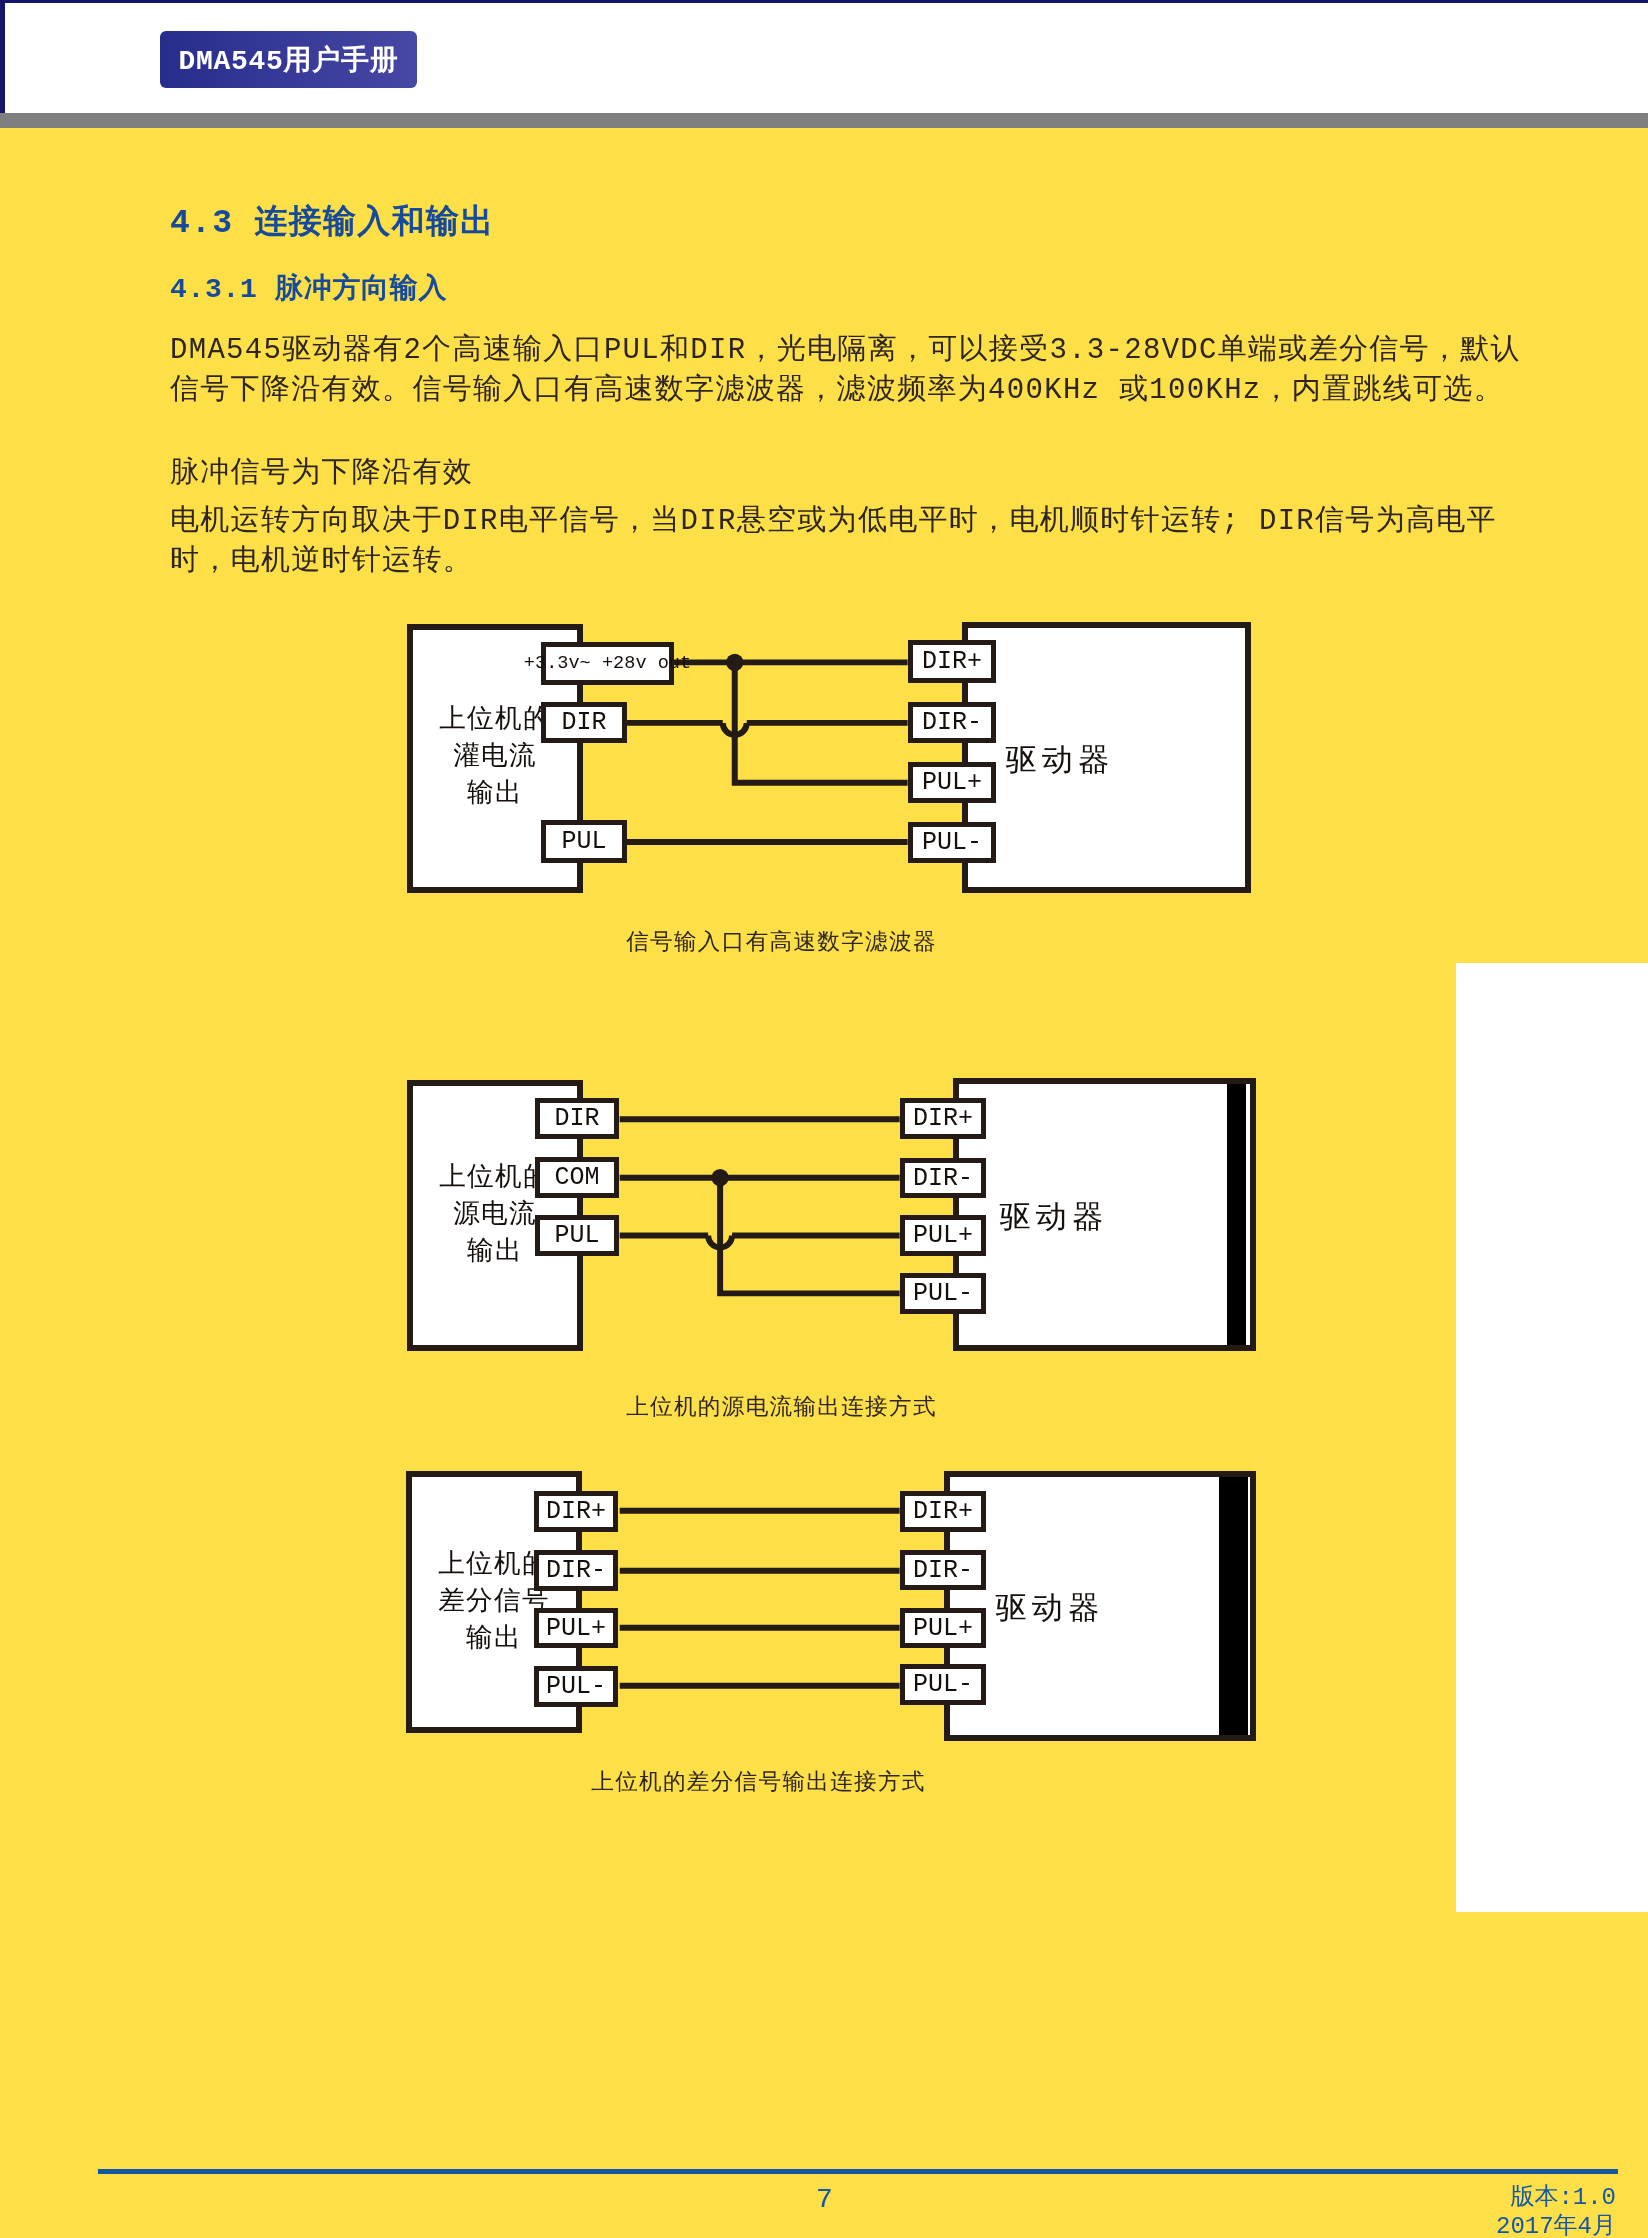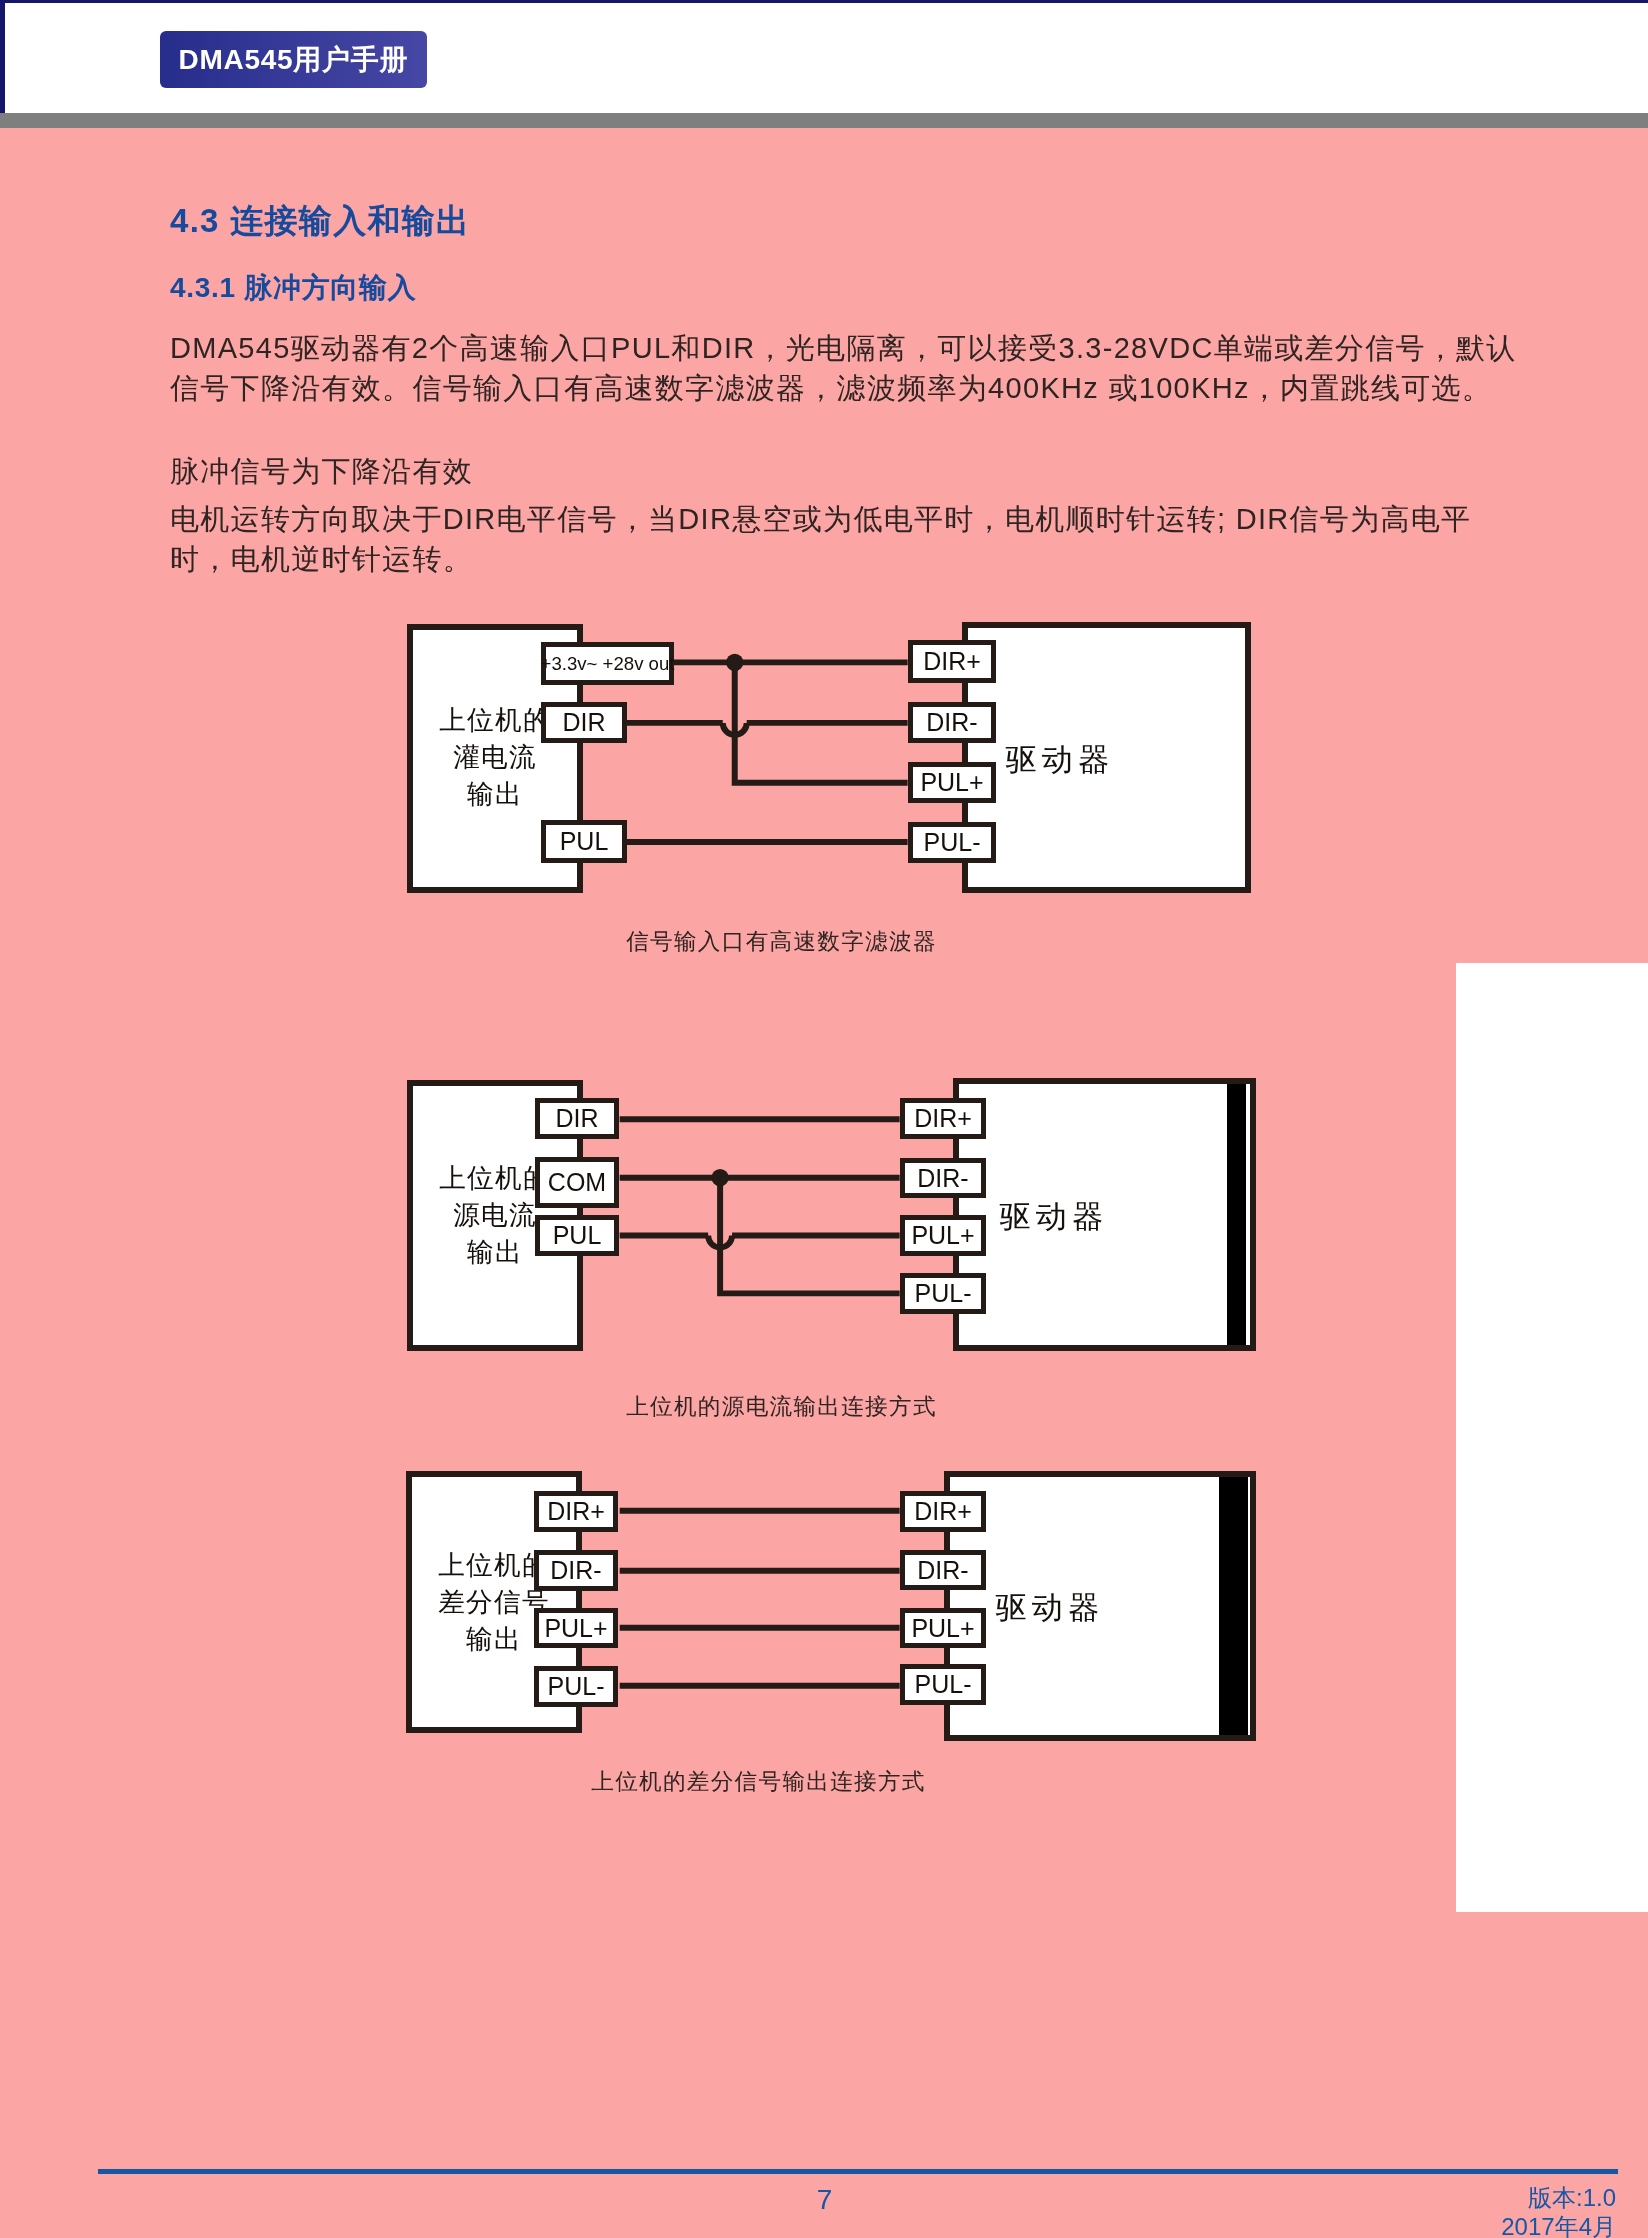--- a/index.html
+++ b/index.html
@@ -3,22 +3,22 @@
 <meta charset="utf-8">
 <style>
   :root{
     --ink:#241a16;
     --text:#2e2522;
     --blue:#164a9c;
     --footblue:#1657a5;
   }
   html,body{margin:0;padding:0;background:#000;}
   #page{
-    position:relative;width:1649px;height:2239px;background:#fca5a5;overflow:hidden;
-    font-family:Liberation Sans, sans-serif;
+    position:relative;width:1649px;height:2239px;background:#fde047;overflow:hidden;
+    font-family:Liberation Mono, monospace;
   }
   .abs{position:absolute;box-sizing:border-box;}
   
   .hdr-white{left:0;top:0;width:1649px;height:113px;background:#ffffff;}
   .hdr-topline{left:0;top:0;width:1649px;height:3.3px;background:#15156a;}
   .hdr-leftline{left:0;top:0;width:5.3px;height:113px;background:#15156a;}
   .hdr-gray{left:0;top:113px;width:1649px;height:14.6px;background:#7f7f7f;}
   .hdr-badge{
     left:160px;top:31px;height:57px;padding:0 18.6px;border-radius:6px;
     background:linear-gradient(90deg,#272d8b,#4747a5);
@@ -120,21 +120,21 @@
   <div class="abs srclabel" style="left:407px;top:1160px;width:176px;">
     <div>上位机的</div>
     <div>源电流</div>
     <div>输出</div>
   </div>
   <div class="abs box" style="left:953px;top:1078px;width:303px;height:273px;">
     <div class="band" style="left:268px;width:18.6px;"></div>
   </div>
   <div class="abs drvlabel" style="left:951px;top:1196px;width:206px;">驱动器</div>
   <div class="abs pin" style="left:535px;top:1098px;width:84px;height:41px;">DIR</div>
-  <div class="abs pin" style="left:535px;top:1157px;width:84px;height:51px;">COM</div>
+  <div class="abs pin" style="left:535px;top:1157px;width:84px;height:41px;">COM</div>
   <div class="abs pin" style="left:535px;top:1215px;width:84px;height:41px;">PUL</div>
   <div class="abs pin" style="left:900px;top:1098px;width:86px;height:41px;">DIR+</div>
   <div class="abs pin" style="left:900px;top:1158px;width:86px;height:40px;">DIR-</div>
   <div class="abs pin" style="left:900px;top:1215px;width:86px;height:41px;">PUL+</div>
   <div class="abs pin" style="left:900px;top:1273px;width:86px;height:41px;">PUL-</div>
   <div class="abs caption" style="left:512px;top:1376px;width:539px;margin-top:15px;">上位机的源电流输出连接方式</div>
 
   <div class="abs box" style="left:406px;top:1471px;width:176px;height:262px;"></div>
   <div class="abs srclabel" style="left:406px;top:1547px;width:176px;">
     <div>上位机的</div>

